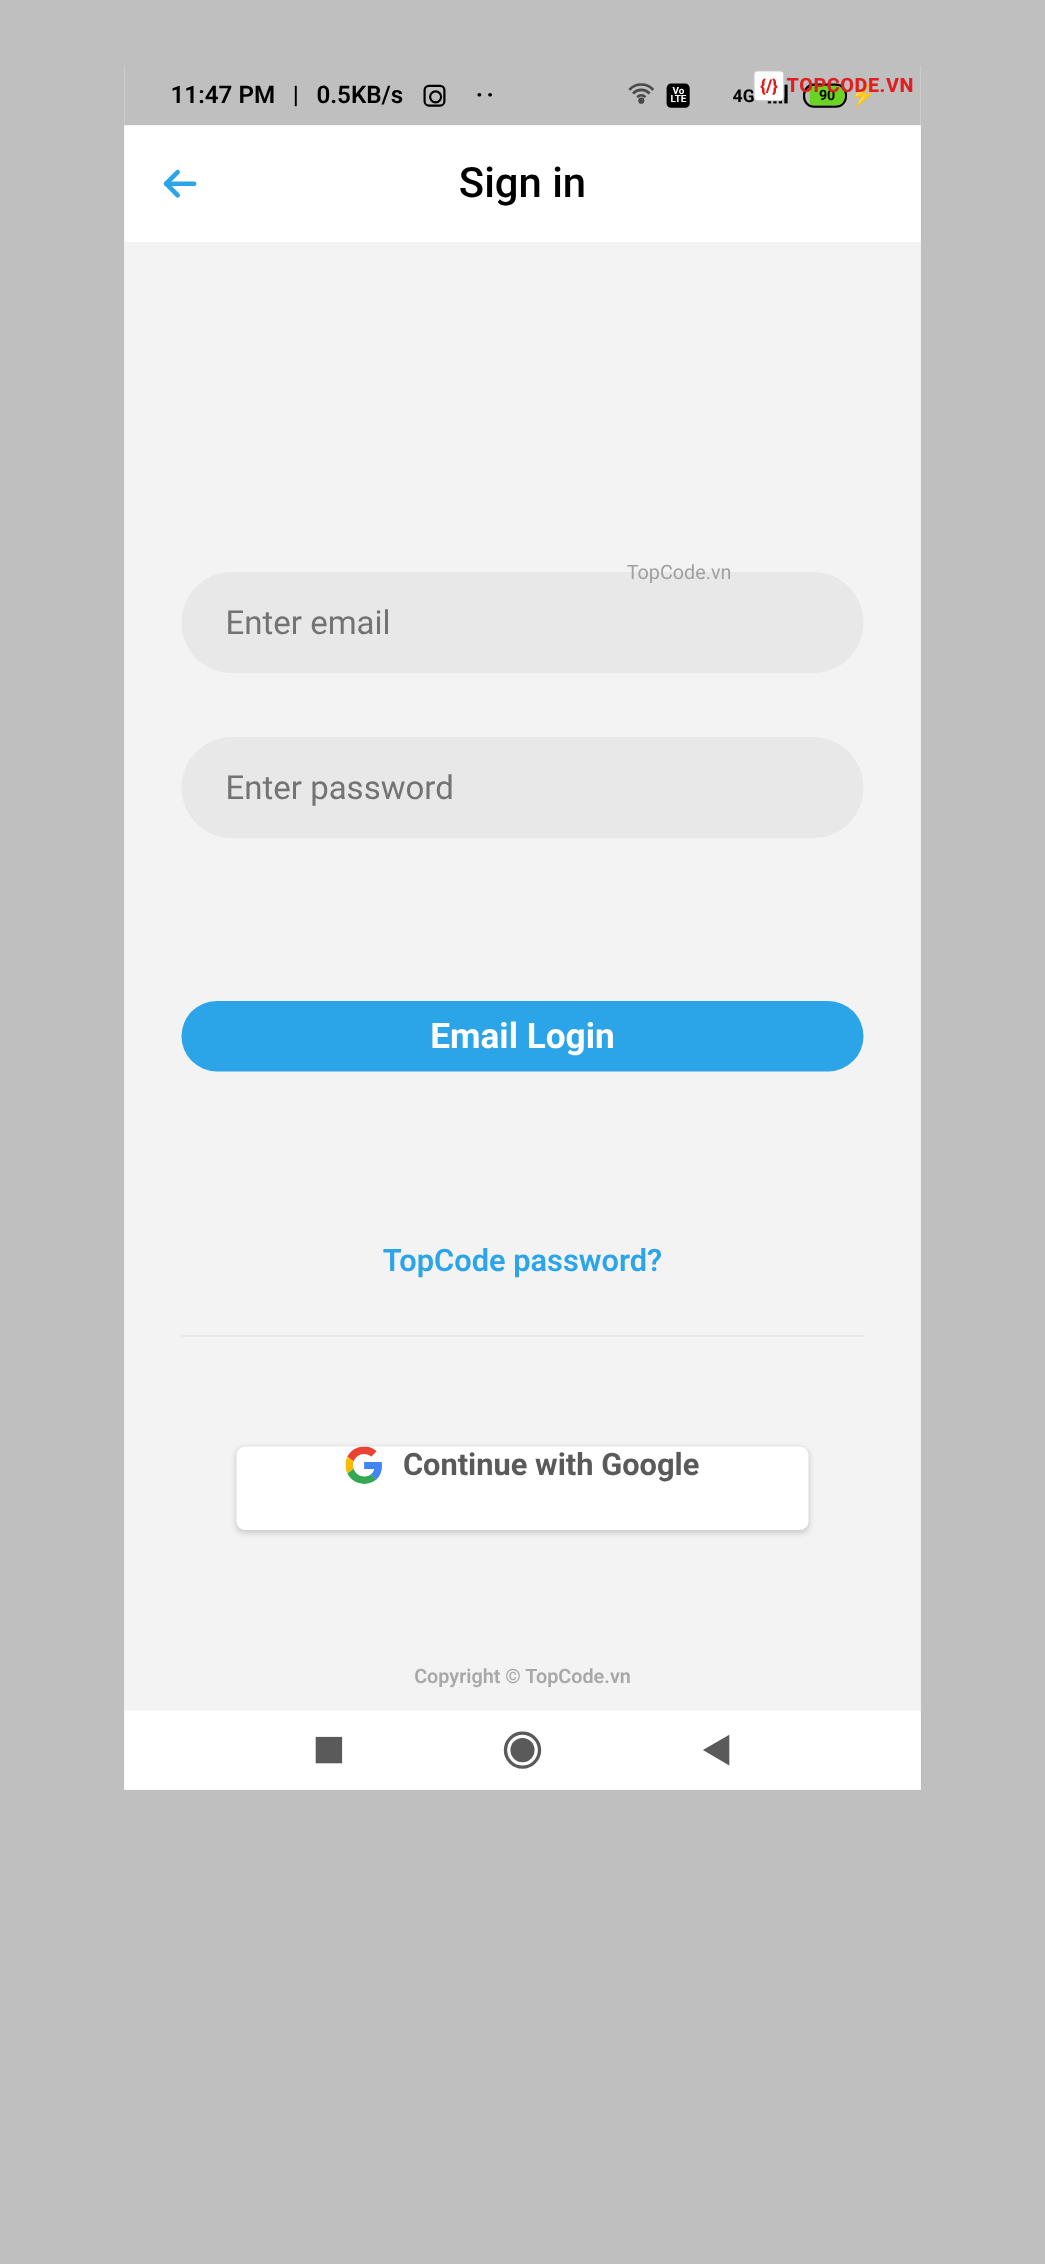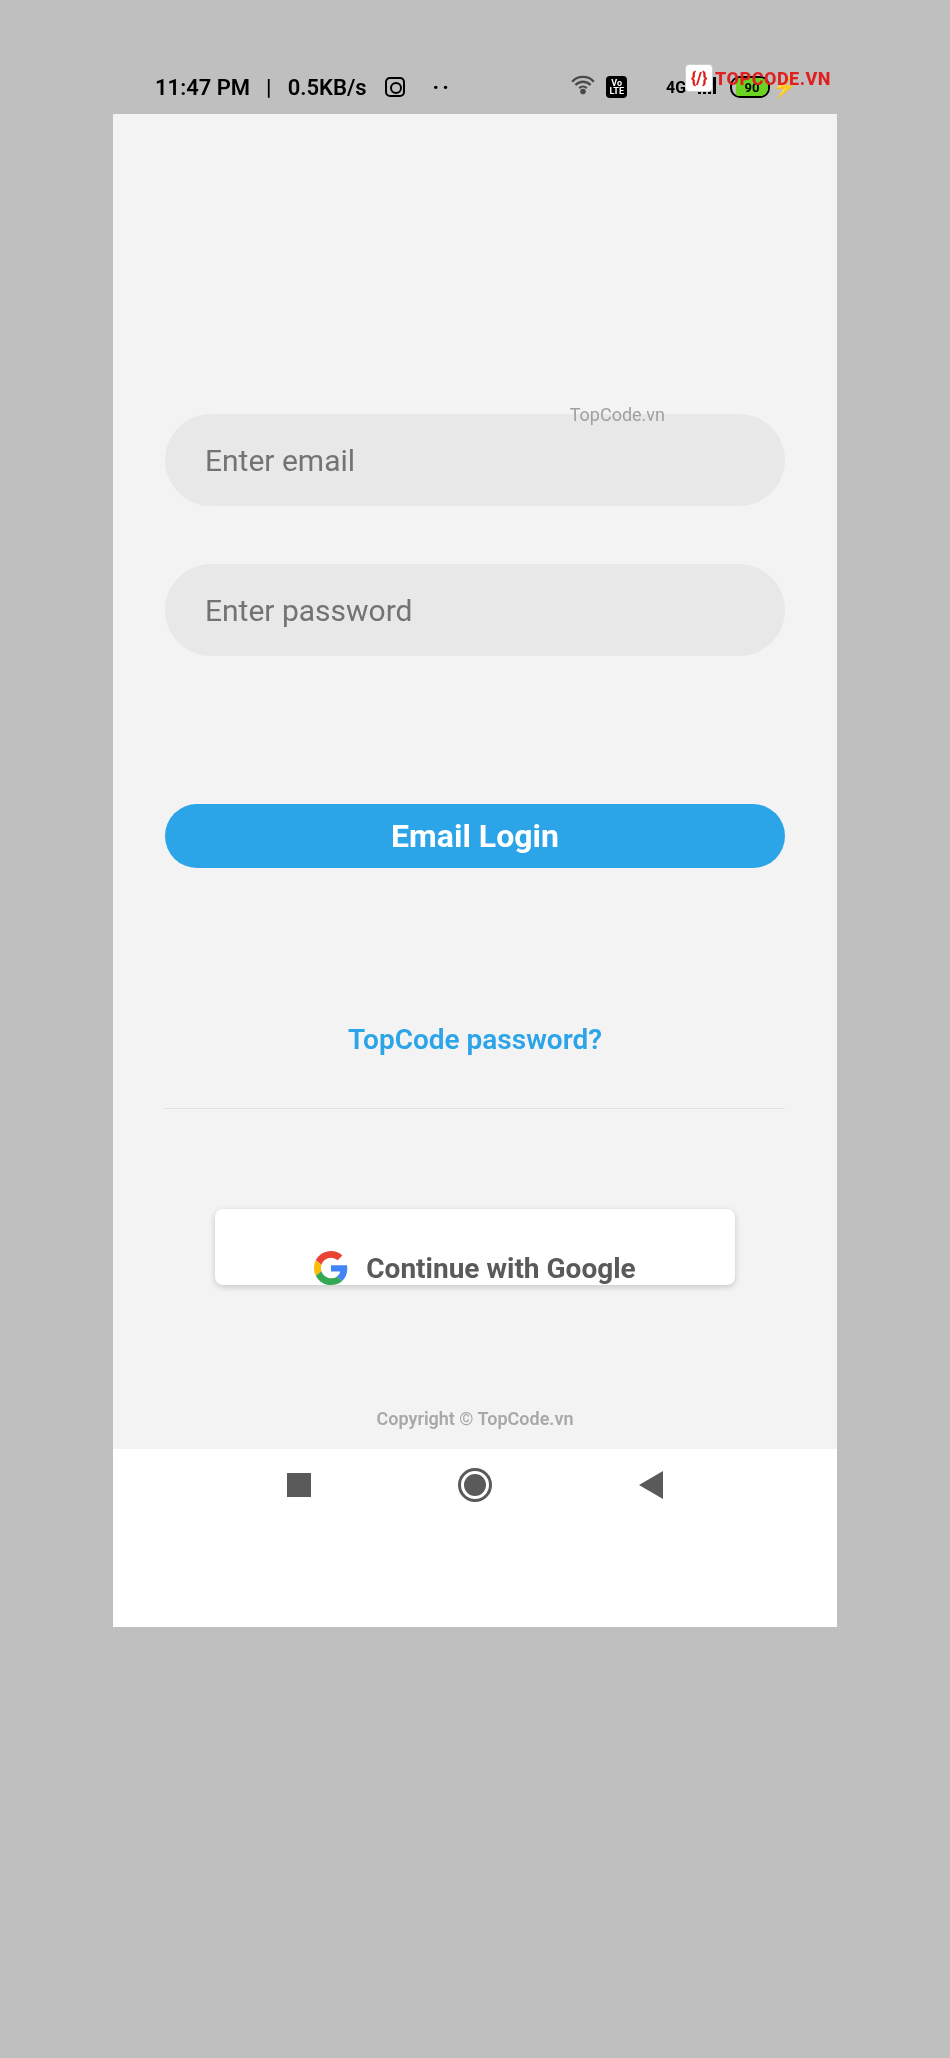--- a/index.html
+++ b/index.html
@@ -34,21 +34,21 @@
     .input-field { width: 100%; height: 92px; background: #e8e8e8; border: none; border-radius: 46px; padding: 0 40px; font-size: 30px; color: #666; outline: none; }
     .input-field::placeholder { color: #737373; font-weight: 400; }
     .field-wrap { margin-bottom: 58px; }
     
     .login-btn { width: 100%; height: 64px; background: #2ba4e8; border: none; border-radius: 40px; color: #fff; font-size: 32px; font-weight: 700; margin-top: 90px; cursor: pointer; }
     
     .forget-link { text-align: center; color: #2ba4e8; font-size: 28px; font-weight: 600; margin-top: 155px; cursor: pointer; }
     
     .divider { height: 1px; background: #e0e0e0; margin-top: 52px; }
     
-    .google-btn { width: 520px; height: 76px; background: #fff; border: none; border-radius: 8px; box-shadow: 0 2px 6px rgba(0,0,0,0.18); display: flex; align-items: flex-end; justify-content: center; gap: 18px; margin: 100px auto 0; cursor: pointer; }
+    .google-btn { width: 520px; height: 76px; background: #fff; border: none; border-radius: 8px; box-shadow: 0 2px 6px rgba(0,0,0,0.18); display: flex; align-items: flex-start; justify-content: center; gap: 18px; margin: 100px auto 0; cursor: pointer; }
     .google-logo { width: 34px; height: 34px; }
     .google-text { font-size: 28px; font-weight: 700; color: #5a5a5a; }
     
     .copyright { text-align: center; color: #a8a8a8; font-size: 18px; font-weight: 600; position: absolute; bottom: 20px; left: 0; right: 0; }
     
     .nav-bar { height: 72px; background: #fff; display: flex; align-items: center; justify-content: space-around; padding: 0 100px; }
     .nav-btn { cursor: pointer; display: flex; align-items: center; justify-content: center; }
     .nav-square { width: 24px; height: 24px; background: #5a5a5a; }
     .nav-circle { width: 34px; height: 34px; border: 3px solid #5a5a5a; border-radius: 50%; position: relative; }
     .nav-circle::before { content: ''; position: absolute; inset: 3px; background: #5a5a5a; border-radius: 50%; }
@@ -95,20 +95,29 @@
         </span>
         <span class="battery">
           <span class="battery-body">
             <span class="battery-fill">90</span>
           </span>
           <span class="bolt">⚡</span>
         </span>
       </div>
     </div>
 
+    <div class="app-header">
+      <div class="back-arrow">
+        <svg viewBox="0 0 24 24" fill="none" stroke="#2ba4e8" stroke-width="2.8" stroke-linecap="round" stroke-linejoin="round">
+          <line x1="21" y1="12" x2="4" y2="12"></line>
+          <polyline points="11 5 4 12 11 19"></polyline>
+        </svg>
+      </div>
+      <div class="page-title">Sign in</div>
+    </div>
 
     <div class="content-area">
       <div class="watermark-mid">TopCode.vn</div>
       
       <div class="field-wrap">
         <input type="email" class="input-field" placeholder="Enter email" style="">
       </div>
       
       <div class="field-wrap">
         <input type="password" class="input-field" placeholder="Enter password" style="">

